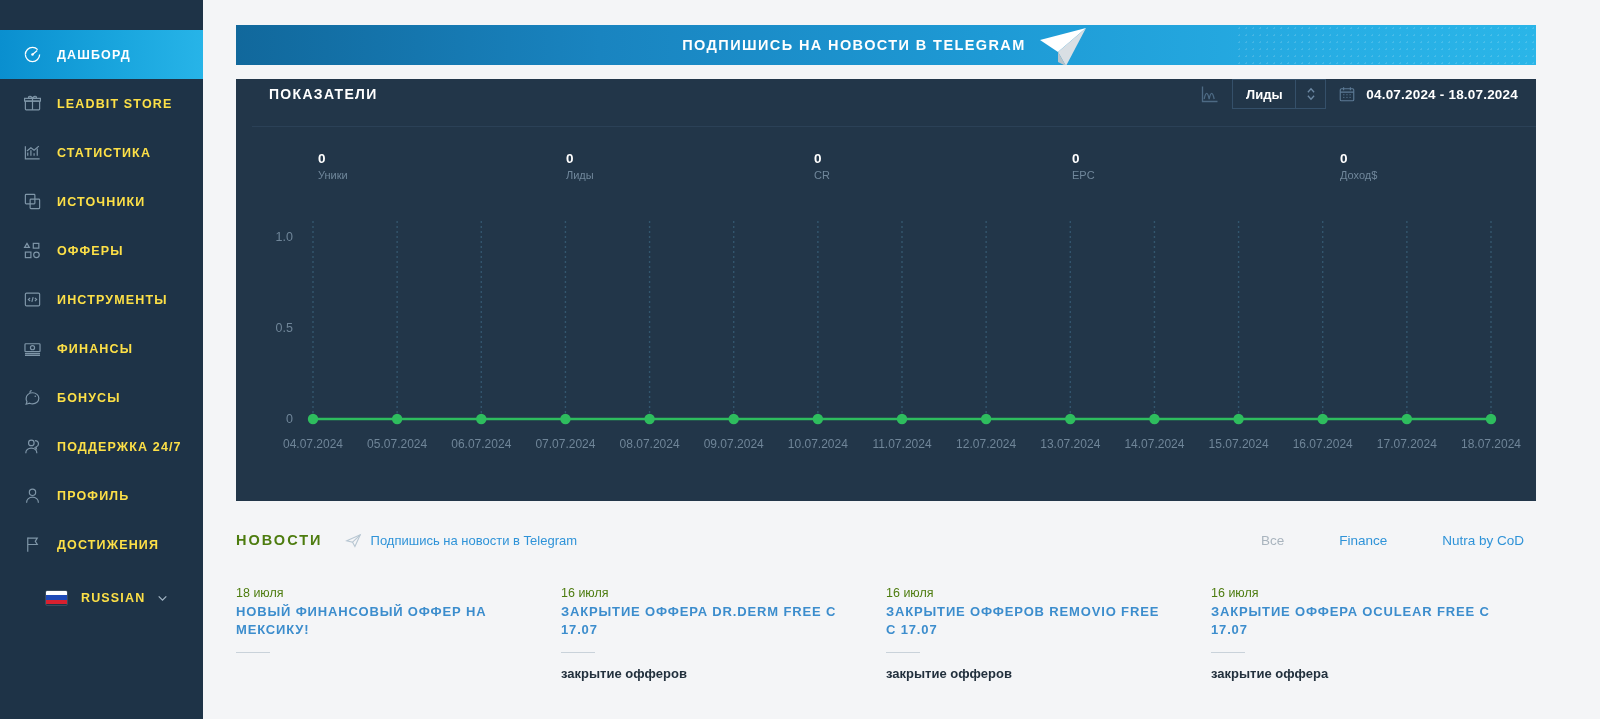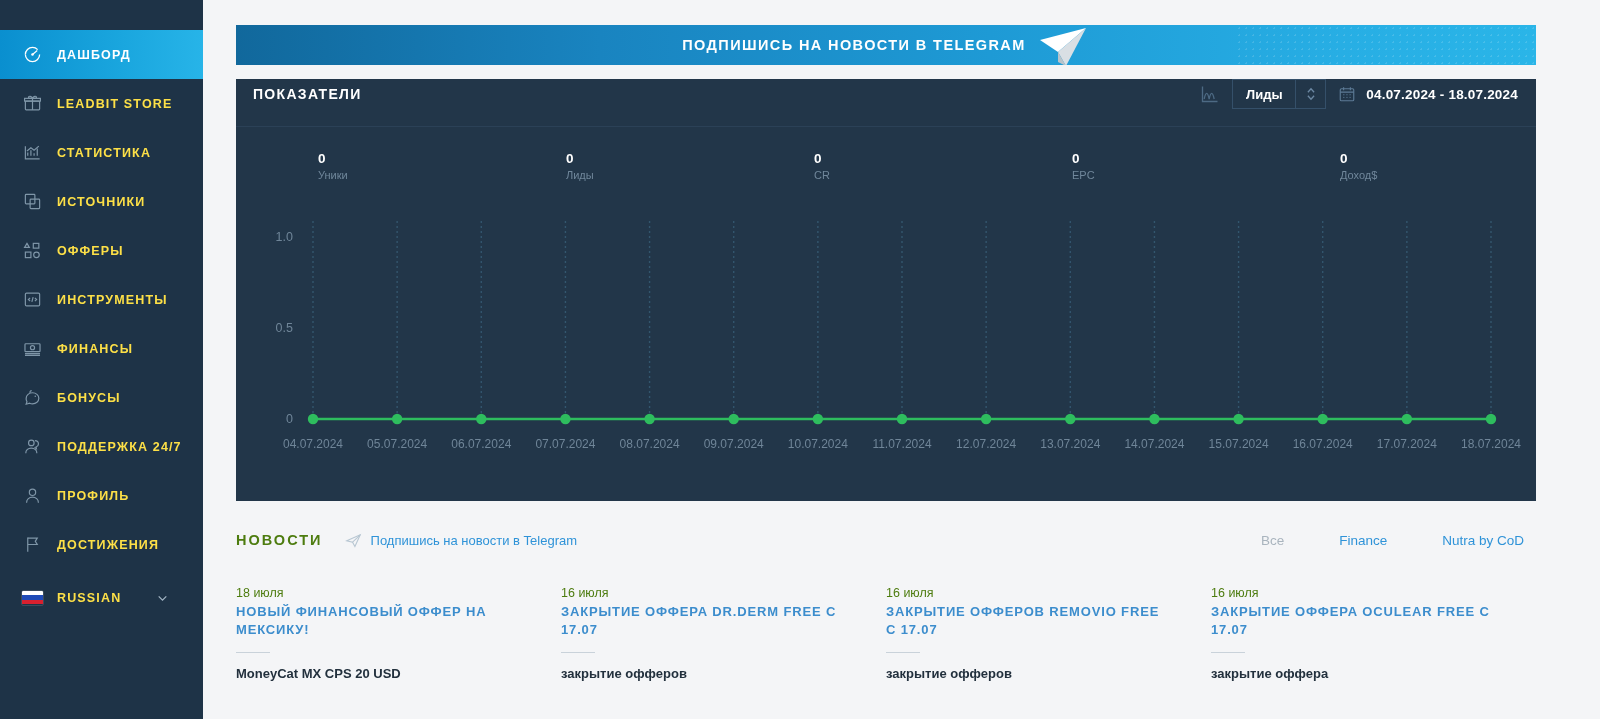--- a/index.html
+++ b/index.html
@@ -39,21 +39,21 @@
   .nav-item .lbl {
     color: #fde047;
     font-size: 12.5px;
     letter-spacing: 1.15px;
     font-weight: 700;
     white-space: nowrap;
   }
   .nav-item.active .lbl { color: #ffffff; }
   .nav-item svg { display: block; }
 
-  .lang-item { margin-top: 4px; }
+  .lang-item { margin-top: 4px; margin-left: 24px; }
   .flag {
     width: 21px; height: 14px;
     flex: 0 0 21px;
     border-radius: 1px;
     overflow: hidden;
     display: flex; flex-direction: column;
     box-shadow: 0 0 0 0.5px rgba(255,255,255,.25);
   }
   .flag i { display:block; height: 33.34%; width: 100%; }
   .flag .w { background: #ffffff; }
@@ -100,20 +100,21 @@
     margin-top: 14px;
     width: 1300px; height: 422px;
     background: #223649;
     position: relative;
   }
   .panel-head {
     height: 48px;
     display: flex; align-items: center;
     padding: 0 18px 17px 17px;
     border-bottom: 1px solid #2b4157;
+    margin-left: 16px;
   }
   .panel-title {
     color: #ffffff; font-size: 14px; font-weight: 700; letter-spacing: 1.3px;
   }
   .panel-tools {
     margin-left: auto; display: flex; align-items: center; gap: 12px;
   }
   .chart-type-icon { color: #4d6a84; display: flex; align-items: center; cursor: pointer; }
   .select-box {
     display: flex; align-items: stretch;
@@ -456,21 +457,20 @@
           <a class="nf-link">Finance</a>
           <a class="nf-link">Nutra by CoD</a>
         </span>
       </div>
 
       <div class="cards">
         <article class="card">
           <div class="date">18 июля</div>
           <a class="ttl">НОВЫЙ ФИНАНСОВЫЙ ОФФЕР НА МЕКСИКУ!</a>
           <div class="divider"></div>
-          <div class="body">MoneyCat MX CPS 20 USD</div>
         </article>
         <article class="card">
           <div class="date">16 июля</div>
           <a class="ttl">ЗАКРЫТИЕ ОФФЕРА DR.DERM FREE С 17.07</a>
           <div class="divider"></div>
           <div class="body">закрытие офферов</div>
         </article>
         <article class="card">
           <div class="date">16 июля</div>
           <a class="ttl">ЗАКРЫТИЕ ОФФЕРОВ REMOVIO FREE С 17.07</a>

